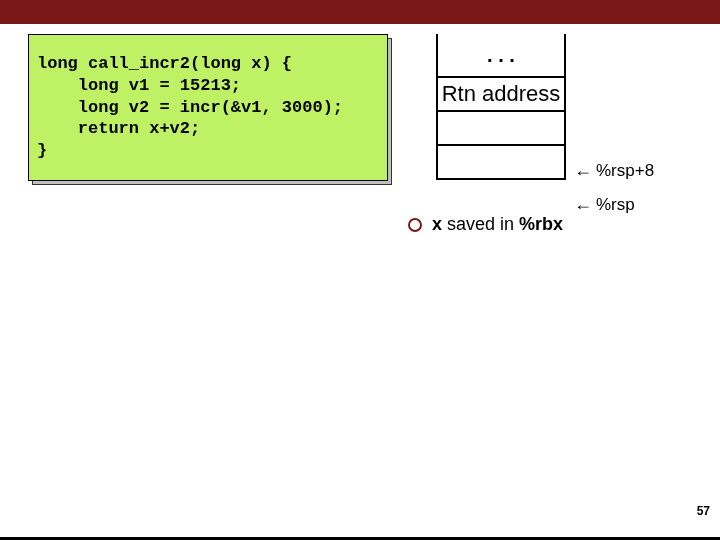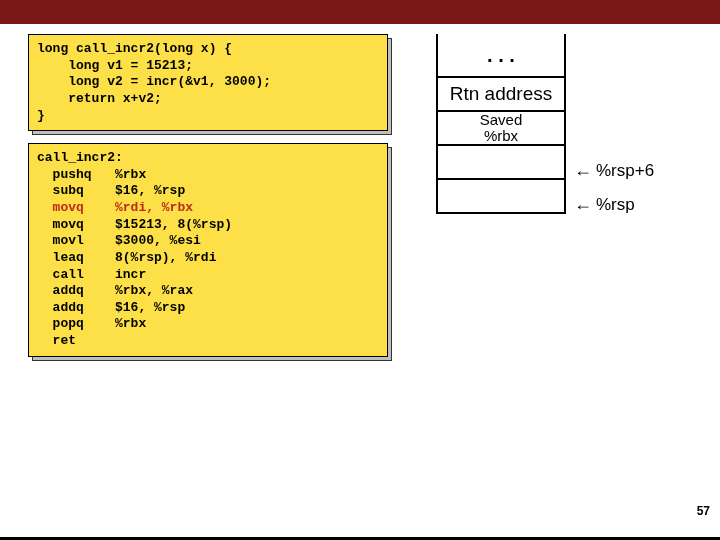--- a/index.html
+++ b/index.html
@@ -39,25 +39,25 @@
   .codebox .shadow {
     position: absolute;
     top: 4px; left: 4px; right: -4px; bottom: -4px;
     background: #bfbfbf;
     border: 1px solid #333;
     z-index: 0;
   }
   .codebox pre {
     position: relative;
     z-index: 1;
-    background: #fde047;
+    background: #bef264;
     border: 1px solid #000;
-    padding: 6px 8px;
+    padding: 18px 8px;
     font-family: "Courier New", monospace;
-    font-size: 13px;
+    font-size: 17px;
     font-weight: bold;
     line-height: 1.28;
     white-space: pre;
   }
   .red { color: #bf2a1a; }
   .right {
     flex: 1;
   }
   .stack-title {
     text-align: center;
@@ -75,21 +75,21 @@
     width: 130px;
     border-left: 2px solid #000;
     border-right: 2px solid #000;
   }
   .cell {
     border-bottom: 2px solid #000;
     height: 34px;
     display: flex;
     align-items: center;
     justify-content: center;
-    font-size: 19px;
+    font-size: 22px;
     background: #fff;
     text-align: center;
     line-height: 1.05;
   }
   .cell.dots { height: 44px; font-size: 20px; font-weight: bold; }
   .cell.saved { flex-direction: column; font-size: 15px; }
   .cell.nb { border-bottom: 2px solid #000; }
   .label {
     position: absolute;
     font-size: 17px;
@@ -147,63 +147,49 @@
 
       <div class="codebox">
         <div class="shadow"></div>
         <pre>long call_incr2(long x) {
     long v1 = 15213;
     long v2 = incr(&amp;v1, 3000);
     return x+v2;
 }</pre>
       </div>
 
-      <div class="codebox">
-        <div class="shadow"></div>
-        <pre id="asm-pre">call_incr2:
-  pushq   %rbx
-  subq    $16, %rsp
-<span class="red">  movq    %rdi, %rbx</span>
-  movq    $15213, 8(%rsp)
-  movl    $3000, %esi
-  leaq    8(%rsp), %rdi
-  call    incr
-  addq    %rbx, %rax
-  addq    $16, %rsp
-  popq    %rbx
-  ret     
-</pre>
-      </div>
 
     </div>
 
     <div class="right">
 
       <div class="stackwrap">
         <div class="stack">
           <div class="cell dots">. . .</div>
           <div class="cell">Rtn address</div>
-          <div class="cell saved">
-            <span>Saved</span>
-            <span>%rbx</span>
-          </div>
           <div class="cell"></div>
           <div class="cell nb"></div>
         </div>
         <div class="label" style="top:126px; left:168px;">
           <span class="arrow">←</span>
-          <span>%rsp+6</span>
+          <span>%rsp+8</span>
         </div>
         <div class="label" style="top:160px; left:168px;">
           <span class="arrow">←</span>
           <span>%rsp</span>
         </div>
       </div>
 
       <ul class="bullets">
+        <li>
+          <span class="bul"></span>
+          <span>
+            <b>x</b><span> saved in </span><b>%rbx</b>
+          </span>
+        </li>
       </ul>
 
     </div>
   </div>
 </div>
 
 <div class="pagenum">57</div>
 <div class="bottombar"></div>
 
 </body></html>

